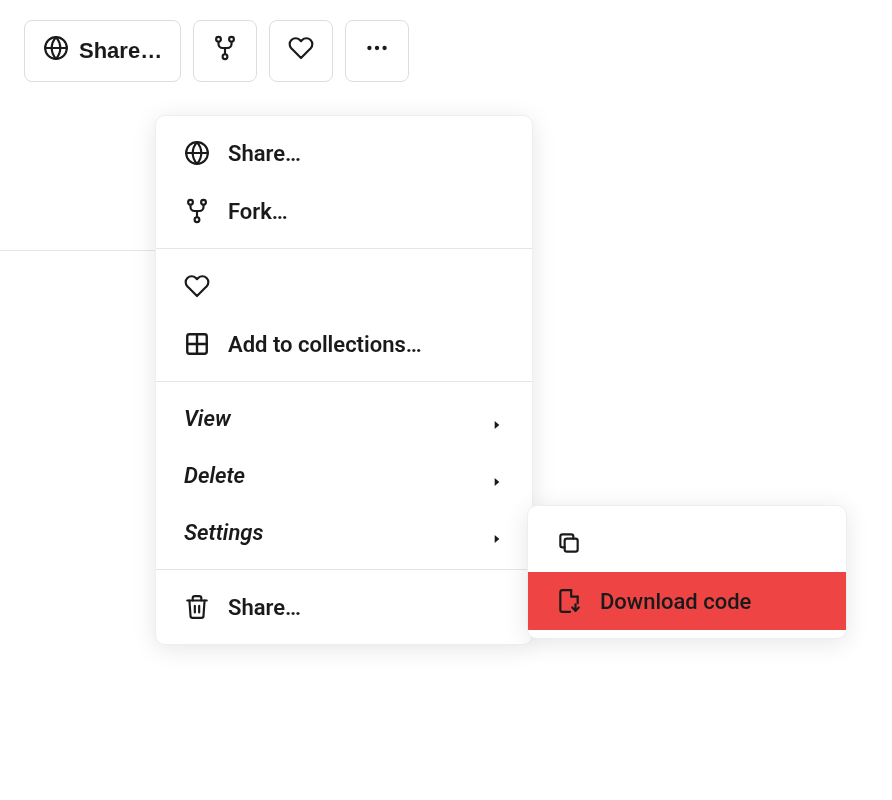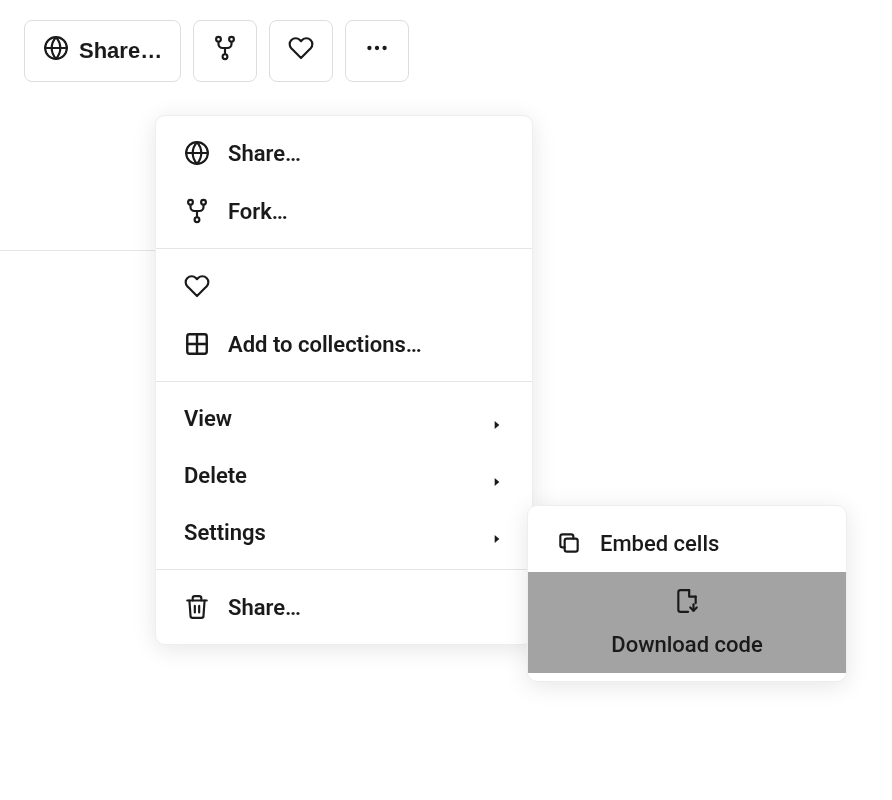--- a/index.html
+++ b/index.html
@@ -94,20 +94,21 @@
     .menu-item .menu-label {
       flex: 1;
     }
     .menu-item .chevron {
       width: 14px;
       height: 14px;
       flex-shrink: 0;
     }
     .menu-item.no-icon {
       gap: 0;
+      font-style: italic;
     }
     .submenu {
       position: absolute;
       left: 527px;
       top: 505px;
       width: 320px;
       background: #fff;
       border: 1px solid #eee;
       border-radius: 10px;
       box-shadow: 0 4px 24px rgba(0,0,0,0.1);
@@ -118,22 +119,21 @@
       display: flex;
       align-items: center;
       gap: 18px;
       padding: 16px 28px;
       font-size: 22px;
       font-weight: 500;
       color: #1a1a1a;
       cursor: pointer;
     }
     .submenu-item.highlighted {
-      background: #a3a3a3;
-      flex-direction: column;
+      background: #ef4444;
     }
     .submenu-item .menu-icon {
       width: 26px;
       height: 26px;
       display: inline-flex;
       align-items: center;
       justify-content: center;
       flex-shrink: 0;
     }
     .submenu-item .menu-icon svg {
@@ -283,21 +283,20 @@
 </div>
 
 <div class="submenu">
   <div class="submenu-item">
     <span class="menu-icon">
       <svg viewBox="0 0 24 24" fill="none" stroke="currentColor" stroke-width="2" stroke-linecap="round" stroke-linejoin="round">
         <rect x="8" y="8" width="12" height="12" rx="2"></rect>
         <path d="M16 8V6a2 2 0 0 0-2-2H6a2 2 0 0 0-2 2v8a2 2 0 0 0 2 2h2"></path>
       </svg>
     </span>
-    <span class="menu-label">Embed cells</span>
   </div>
   <div class="submenu-item highlighted">
     <span class="menu-icon">
       <svg viewBox="0 0 24 24" fill="none" stroke="currentColor" stroke-width="2" stroke-linecap="round" stroke-linejoin="round">
         <path d="M14 2H6a2 2 0 0 0-2 2v16a2 2 0 0 0 2 2h7"></path>
         <polyline points="14 2 14 8 20 8"></polyline>
         <path d="M20 8v6"></path>
         <path d="M18 15v6"></path>
         <polyline points="15 18 18 21 21 18"></polyline>
       </svg>

